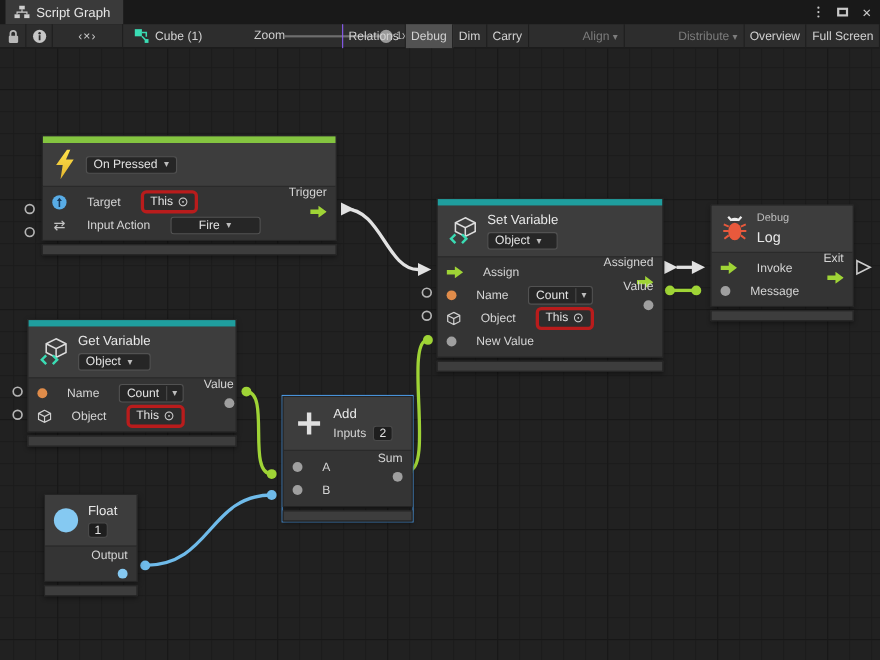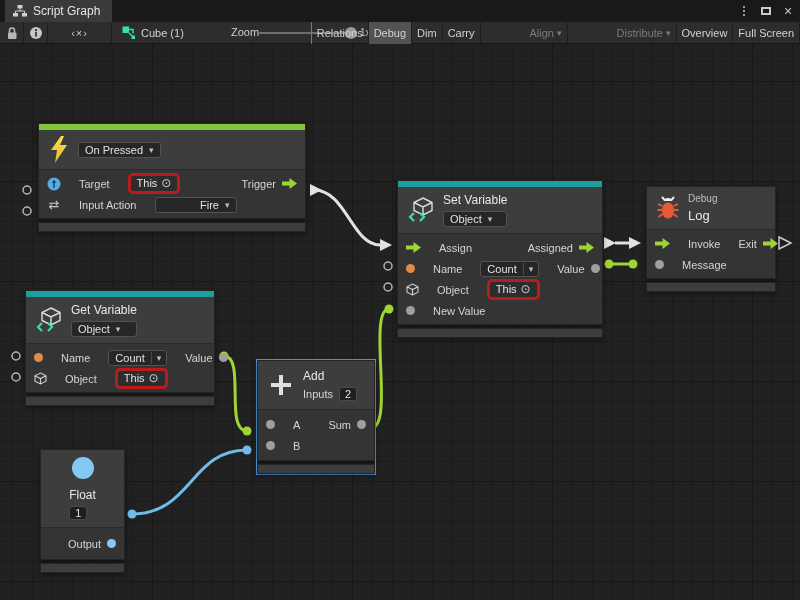--- a/index.html
+++ b/index.html
@@ -59,32 +59,32 @@
   .colorbar { height:6px; }
   .colorbar.green { background:var(--event-green); }
   .colorbar.teal  { background:var(--variable-teal); }
   .nhead { display:flex; align-items:center; gap:9px; padding:6px 10px; background:#3d3d3d; }
   .nhtxt { display:flex; flex-direction:column; gap:4px; }
   .ntitle { font-size:12px; color:#e8e8e8; white-space:nowrap; }
   .ncat { font-size:10px; color:#bdbdbd; }
   .ntitle.big { font-size:13px; }
   .nbody { padding:3px 0; background:#343434; border-top:1px solid #2a2a2a; }
   .prow { display:flex; align-items:center; gap:18px; height:21px; padding:0 8px; }
-  .rgt { margin-left:auto; display:flex; align-items:center; gap:6px; }
+  .rgt { margin-left:auto; display:flex; align-items:flex-end; gap:6px;flex-direction:column; }
   .plabel { color:#d4d4d4; font-size:11px; white-space:nowrap; }
   .dot { width:9px; height:9px; border-radius:50%; background:#9f9f9f; flex:0 0 auto; }
   .dot.orange { background:var(--port-orange); }
   .dot.blue { background:var(--float-blue); }
 
   .dd { display:inline-flex; align-items:center; gap:6px; background:#262626; border:1px solid #525252;
         border-radius:3px; padding:1px 6px; color:#e2e2e2; font-size:11px; white-space:nowrap; }
   .dd .caret { margin-left:0; }
   .dd.split { padding:1px 0 1px 6px; }
   .dd.split .caret { border-left:1px solid #4a4a4a; padding:1px 5px; }
-  .dd.wide { width:82px; justify-content:flex-end; }
+  .dd.wide { width:82px; justify-content:center; }
   .thisbtn { display:inline-flex; align-items:center; gap:4px; background:#2d2d2d; border:3px solid #b91c1c;
              border-radius:5px; padding:0 6px 1px 6px; color:#e2e2e2; font-size:11px; }
   .tgt { font-size:12px; color:#cfcfcf; }
   .nfield { display:inline-block; background:#1e1e1e; border:1px solid #4a4a4a; border-radius:3px;
             padding:0 5px; min-width:16px; text-align:center; color:#e2e2e2; font-size:11px; }
   .flow-arrow { flex:0 0 auto; display:block; }
   .swap-glyph { font-size:13px; color:#c4c4c4; width:14px; text-align:center; }
   .float-circle { width:22px; height:22px; border-radius:50%; background:var(--float-blue); flex:0 0 auto; }
   .inputs-row { display:flex; align-items:center; gap:6px; }
 
@@ -450,21 +450,21 @@
           <span class="dot"></span>
           <span class="plabel">B</span>
         </div>
       </div>
     </div>
     <div class="node-footer"></div>
   </div>
 
   <div class="node" id="node-float">
     <div class="node-main">
-      <div class="nhead" style="padding:7px 8px;flex-direction:column;">
+      <div class="nhead" style="padding:7px 8px;">
         <span class="float-circle"></span>
         <div class="nhtxt">
           <div class="ntitle">Float</div>
           <span class="nfield" style="align-self:flex-start;">1</span>
         </div>
       </div>
       <div class="nbody" style="padding:5px 0;">
         <div class="prow">
           <span class="rgt">
             <span class="plabel">Output</span>

